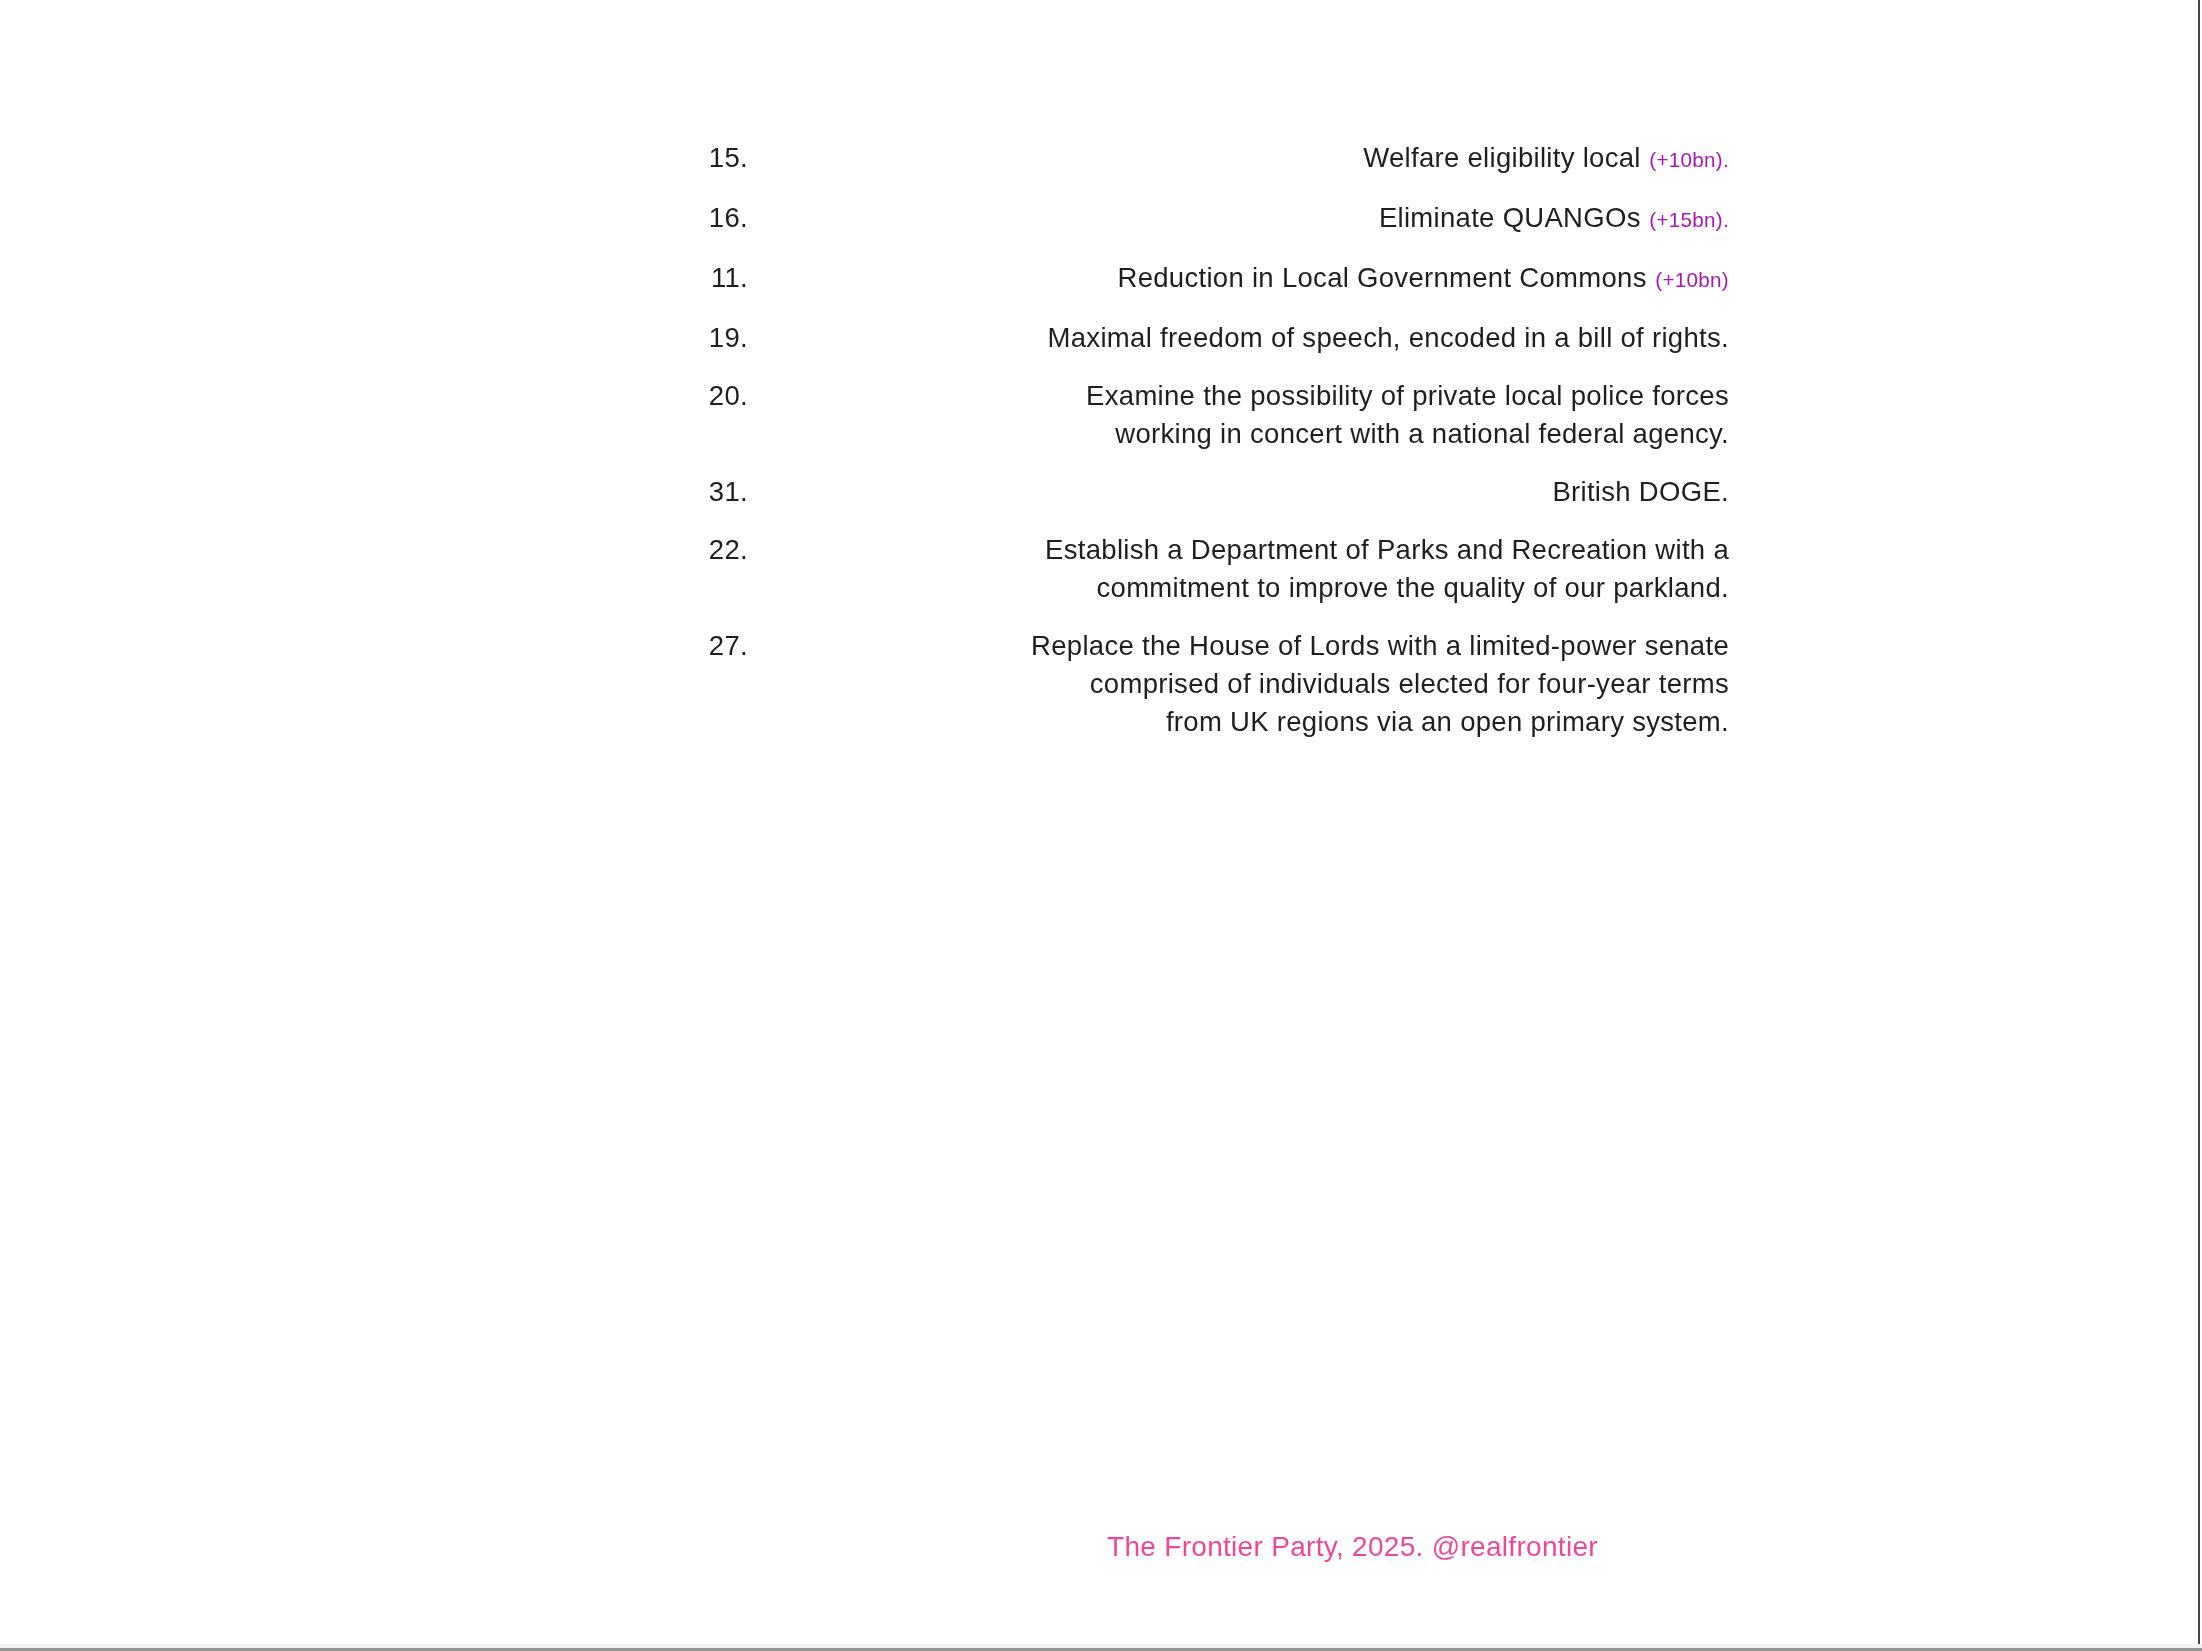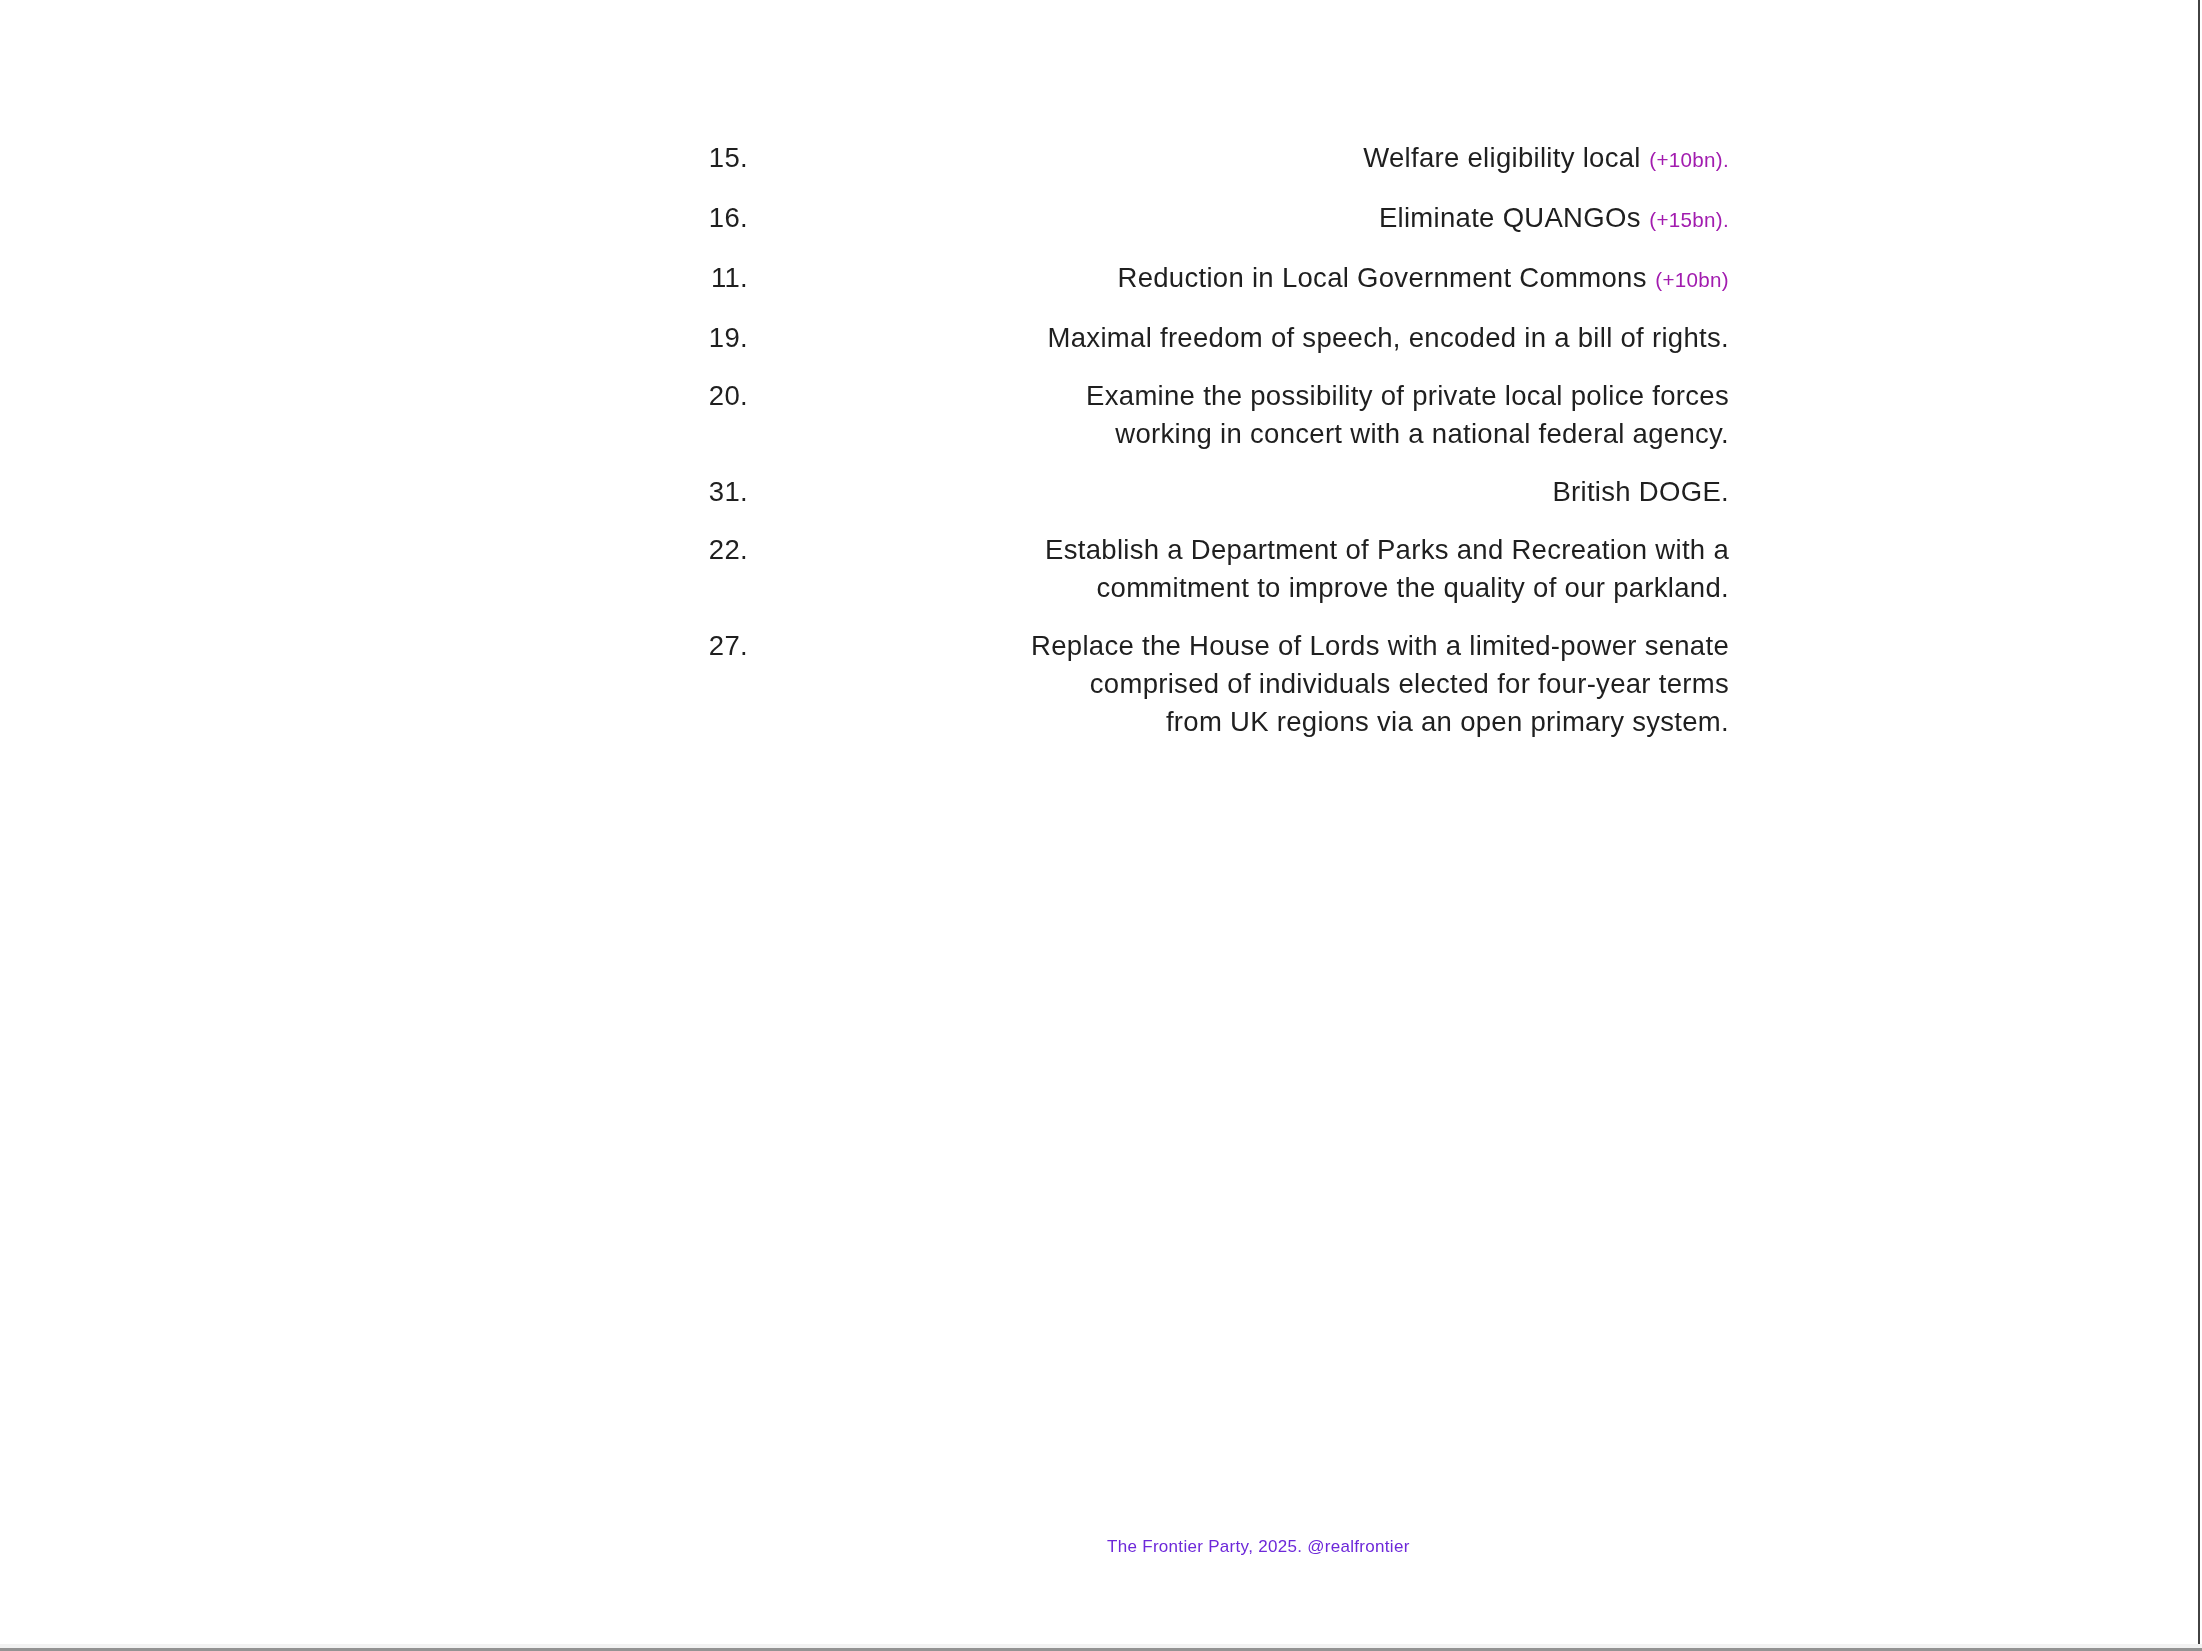--- a/index.html
+++ b/index.html
@@ -46,23 +46,23 @@
   }
   .item-note {
     font-size: 20.6px;
     margin-left: 8.6px;
     color: #a21caf;
   }
   .footer-credit {
     position: absolute;
     left: 1107px;
     top: 1531px;
-    font-size: 17px;
+    font-size: 28px;
     line-height: 31px;
-    color: #6d28d9;
+    color: #ec4899;
     letter-spacing: 0.3px;
   }
   .window-right-edge {
     position: absolute;
     top: 0;
     right: 2.6px;
     width: 2.6px;
     height: 100%;
     background: #424242;
   }

